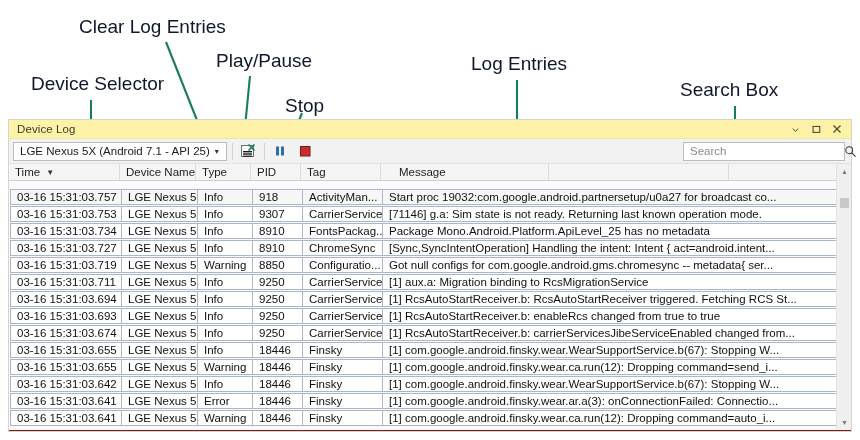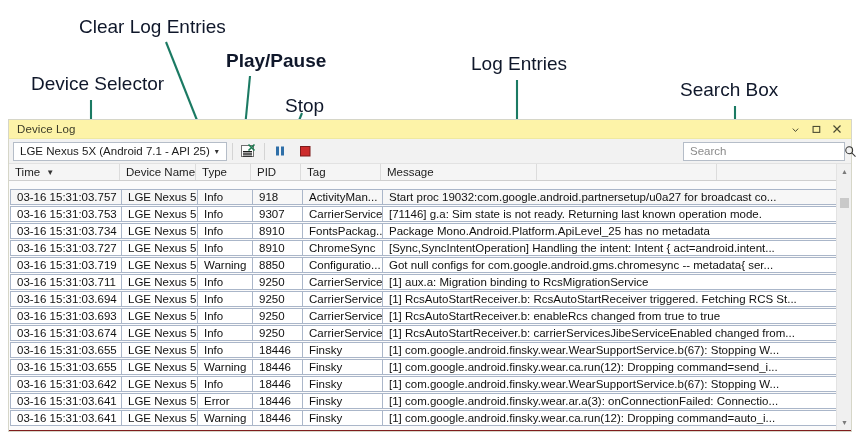--- a/index.html
+++ b/index.html
@@ -79,40 +79,40 @@
   .c-type{width:55px;}
   .c-pid{width:50px;}
   .c-tag{width:80px;}
   .c-msg{flex:1;}
 
   .h-time{width:111px;}
   .h-dev{width:76px;}
   .h-type{width:55px;}
   .h-pid{width:50px;}
   .h-tag{width:80px;}
-  .h-msg{width:156px;}
+  .h-msg{width:156px;margin-left:12px;}
   .h-x1{width:180px;}
   .h-x2{flex:1;border-right:none !important;}
 
   
   .vscroll{position:absolute;right:0;top:0;width:15px;height:100%;background:#f0f0f0;
            border-left:1px solid #e3e3e3;box-sizing:border-box;}
   .sb-arrow{width:15px;height:15px;display:flex;align-items:center;justify-content:center;
             color:#7a7a7a;font-size:7px;}
   .sb-thumb{position:absolute;left:3px;top:34px;width:9px;height:10px;background:#c9c9c9;}
   .sb-down{position:absolute;bottom:0;left:0;}
 </style>
 </head>
 <body>
 
 <div class="stage">
 
   <div class="callout" style="left:79px;top:16px;">Clear Log Entries</div>
   <div class="callout" style="left:31px;top:73px;">Device Selector</div>
-  <div class="callout" style="left:226px;top:50px;font-weight:bold;">Play/Pause</div>
+  <div class="callout" style="left:216px;top:50px;">Play/Pause</div>
   <div class="callout" style="left:285px;top:95px;">Stop</div>
   <div class="callout" style="left:471px;top:53px;">Log Entries</div>
   <div class="callout" style="left:680px;top:79px;">Search Box</div>
 
   <svg style="position:absolute;left:0;top:0;width:860px;height:440px;pointer-events:none;">
     <line x1="166" y1="42" x2="208" y2="148" stroke="#1b7a63" stroke-width="2.1"></line>
     <line x1="91" y1="100" x2="91" y2="148" stroke="#1b7a63" stroke-width="2.1"></line>
     <line x1="250" y1="76" x2="243" y2="148" stroke="#1b7a63" stroke-width="2.1"></line>
     <line x1="302" y1="113" x2="288" y2="148" stroke="#1b7a63" stroke-width="2.1"></line>
     <line x1="517" y1="80" x2="517" y2="196" stroke="#1b7a63" stroke-width="2.1"></line>

